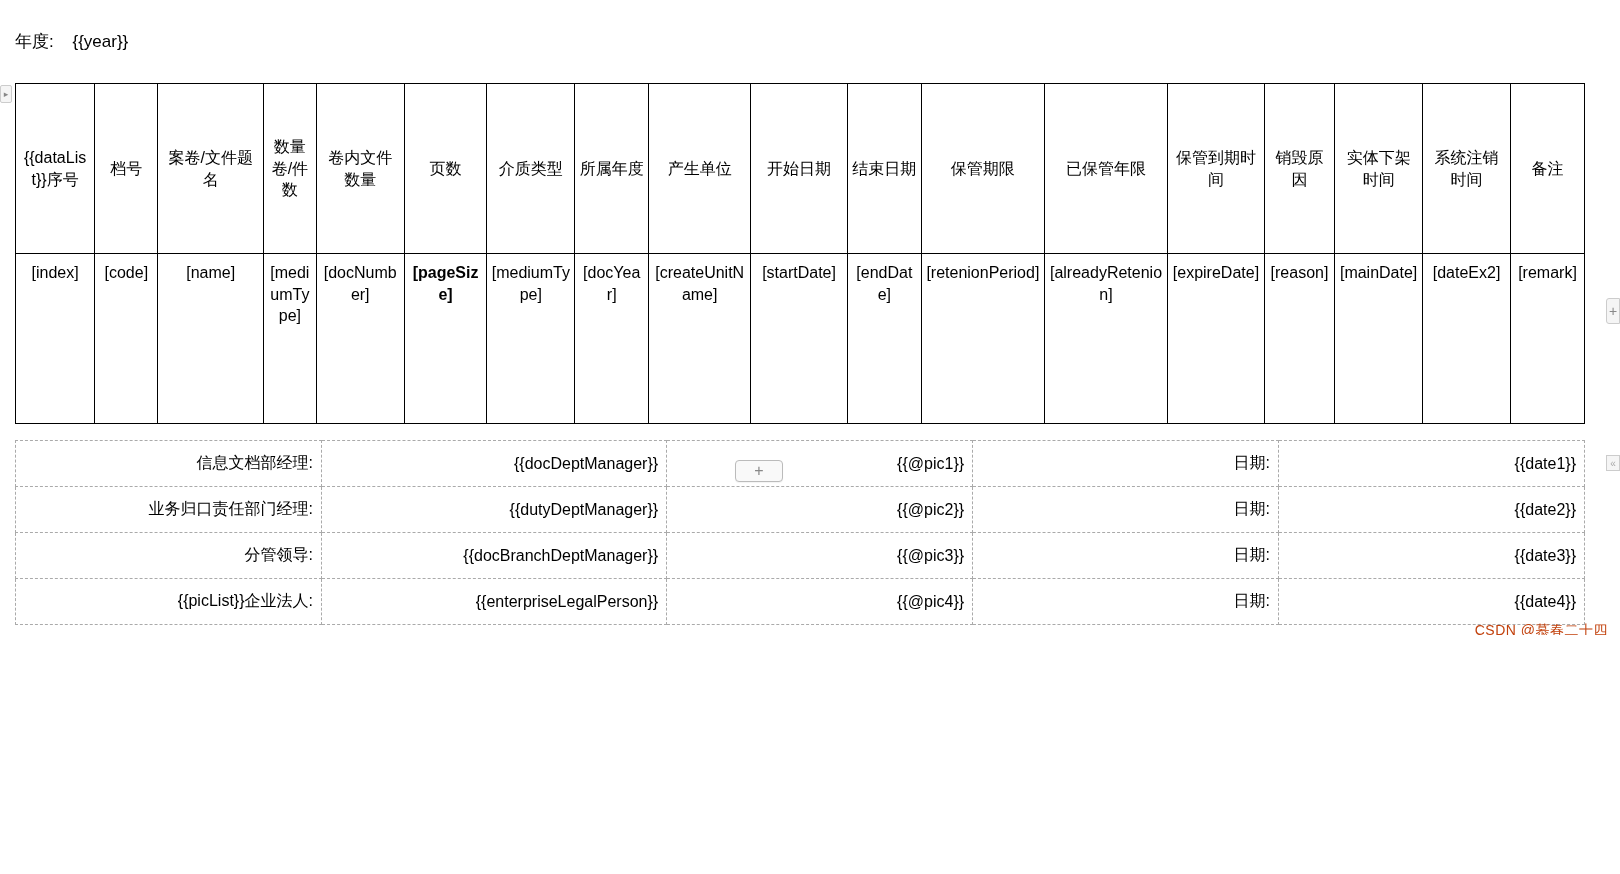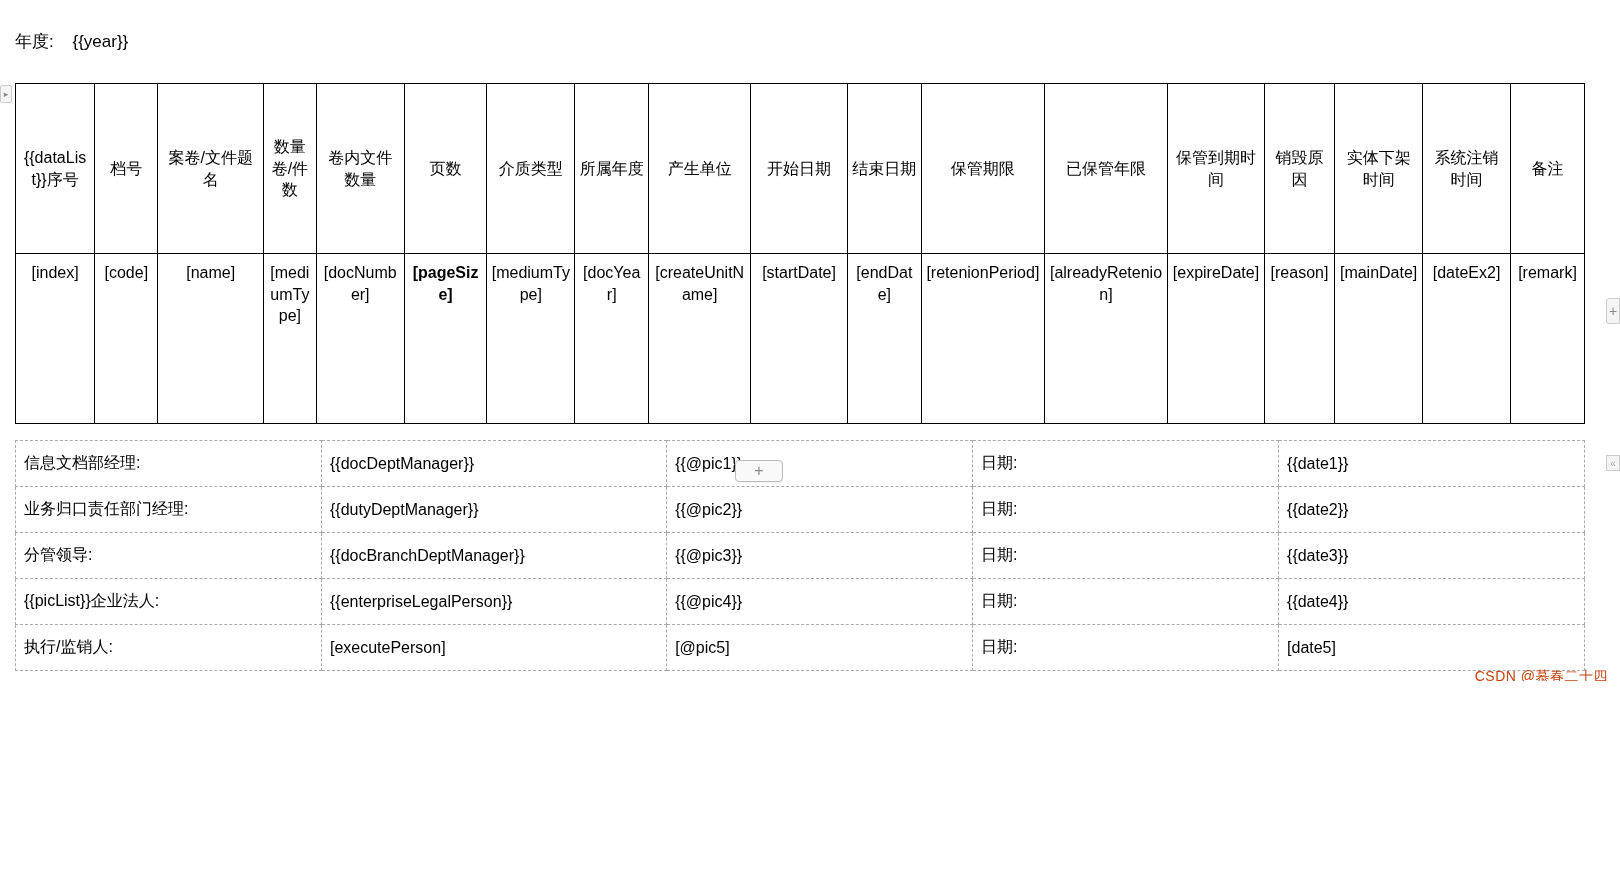--- a/index.html
+++ b/index.html
@@ -100,21 +100,21 @@
       width: calc(100% - 30px);
       margin-left: 5px;
       border-collapse: collapse;
       margin-top: 16px;
       table-layout: fixed;
     }
     .sig-table td {
       border: 1px dashed #aaa;
       padding: 12px 8px;
       font-size: 16px;
-      text-align: left;
+      text-align: right;
       vertical-align: middle;
     }
     .sig-c1 { width: 19.5%; }
     .sig-c2 { width: 22%; }
     .sig-c3 { width: 19.5%; }
     .sig-c4 { width: 19.5%; }
     .sig-c5 { width: 19.5%; }
 
     .right-handle {
       position: absolute;
@@ -272,23 +272,16 @@
       <td>日期:</td>
       <td>{{date3}}</td>
     </tr>
     <tr>
       <td>{{picList}}企业法人:</td>
       <td>{{enterpriseLegalPerson}}</td>
       <td>{{@pic4}}</td>
       <td>日期:</td>
       <td>{{date4}}</td>
     </tr>
-    <tr>
-      <td>执行/监销人:</td>
-      <td>[executePerson]</td>
-      <td>[@pic5]</td>
-      <td>日期:</td>
-      <td>[date5]</td>
-    </tr>
   </tbody>
 </table>
 
 <div class="watermark">CSDN @慕春二十四</div>
 
 </body></html>

